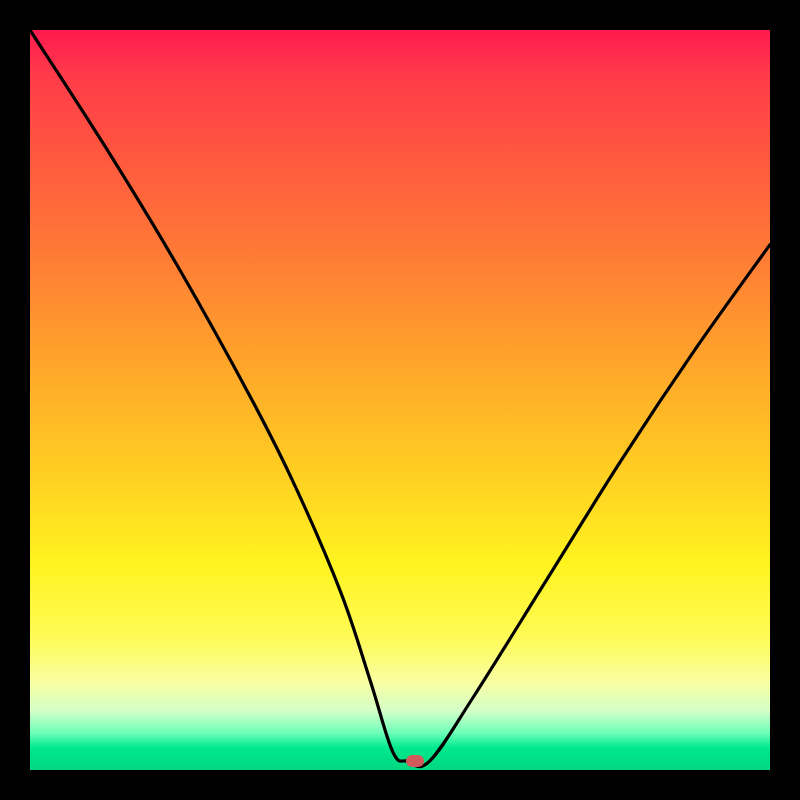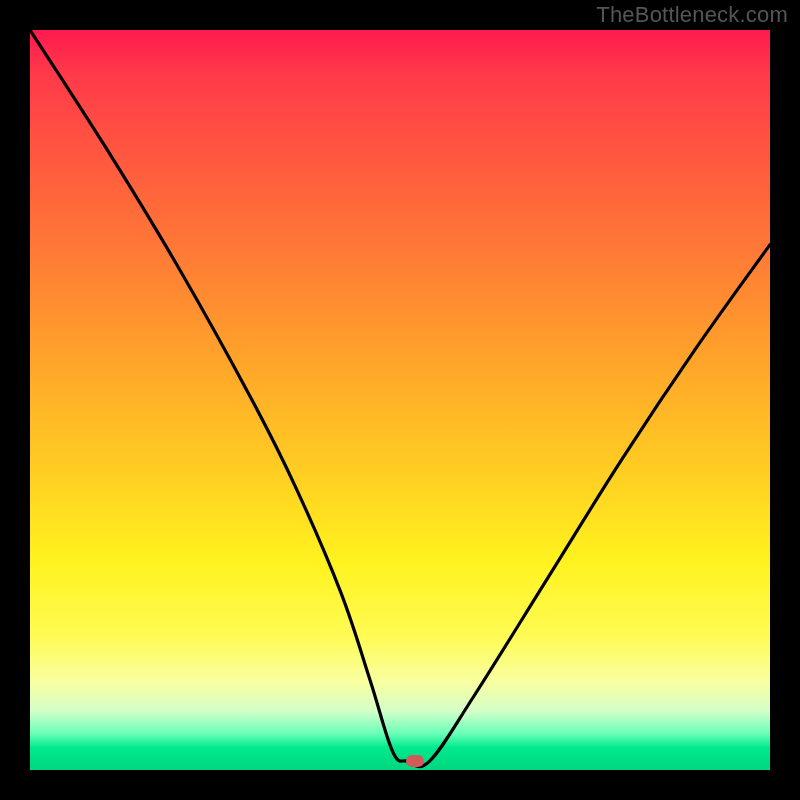--- a/index.html
+++ b/index.html
@@ -69,21 +69,20 @@
     border-radius: 6px;
     background: #d25a5a;
     z-index: 6;
     transform: translate(-50%, -50%);
   }
 </style>
 </head>
 <body>
 
 <div class="frame">
-  <div class="watermark">TheBottleneck.com</div>
 
   <div class="plot">
     <div class="gradient"></div>
 
     <svg class="curve" viewBox="0 0 740 740" preserveAspectRatio="none">
       <path id="curve-path" fill="none" stroke="#000000" stroke-width="3.2" stroke-linecap="round" stroke-linejoin="round" d="M 0 0 C 13.32 20.646000000000008, 47.36 72.07600000000005, 74 114.70000000000005 C 100.64 157.32400000000004, 121.36 190.84599999999995, 148 236.79999999999995 C 174.64 282.75399999999996, 200.68800000000002 330.03999999999996, 222 370 C 243.31199999999998 409.96000000000004, 250.41599999999997 424.168, 266.4 458.8 C 282.38399999999996 493.432, 297.48 527.768, 310.8 562.4 C 324.12 597.0319999999999, 331.076 622.562, 340.40000000000003 651.2 C 349.72400000000005 679.8380000000001, 355.93999999999994 707.1144, 362.59999999999997 721.5 C 369.26 735.8856, 370.74 729.3884, 377.40000000000003 731.12 C 384.06000000000006 732.8516, 387.612 742.8416, 399.6 731.12 C 411.588 719.3984, 422.688 699.0336, 444 666 C 465.312 632.9664, 491.36 590.224, 518 547.6 C 544.64 504.976, 565.36 470.49199999999996, 592 429.2 C 618.64 387.908, 639.36 356.82800000000003, 666 318.20000000000005 C 692.64 279.57200000000006, 726.68 233.24800000000002, 740 214.60000000000002"></path>
     </svg>
 
     <div class="marker" id="marker" style="left: 384.8px; top: 731.12px; background: rgb(210, 90, 90);"></div>
   </div>

